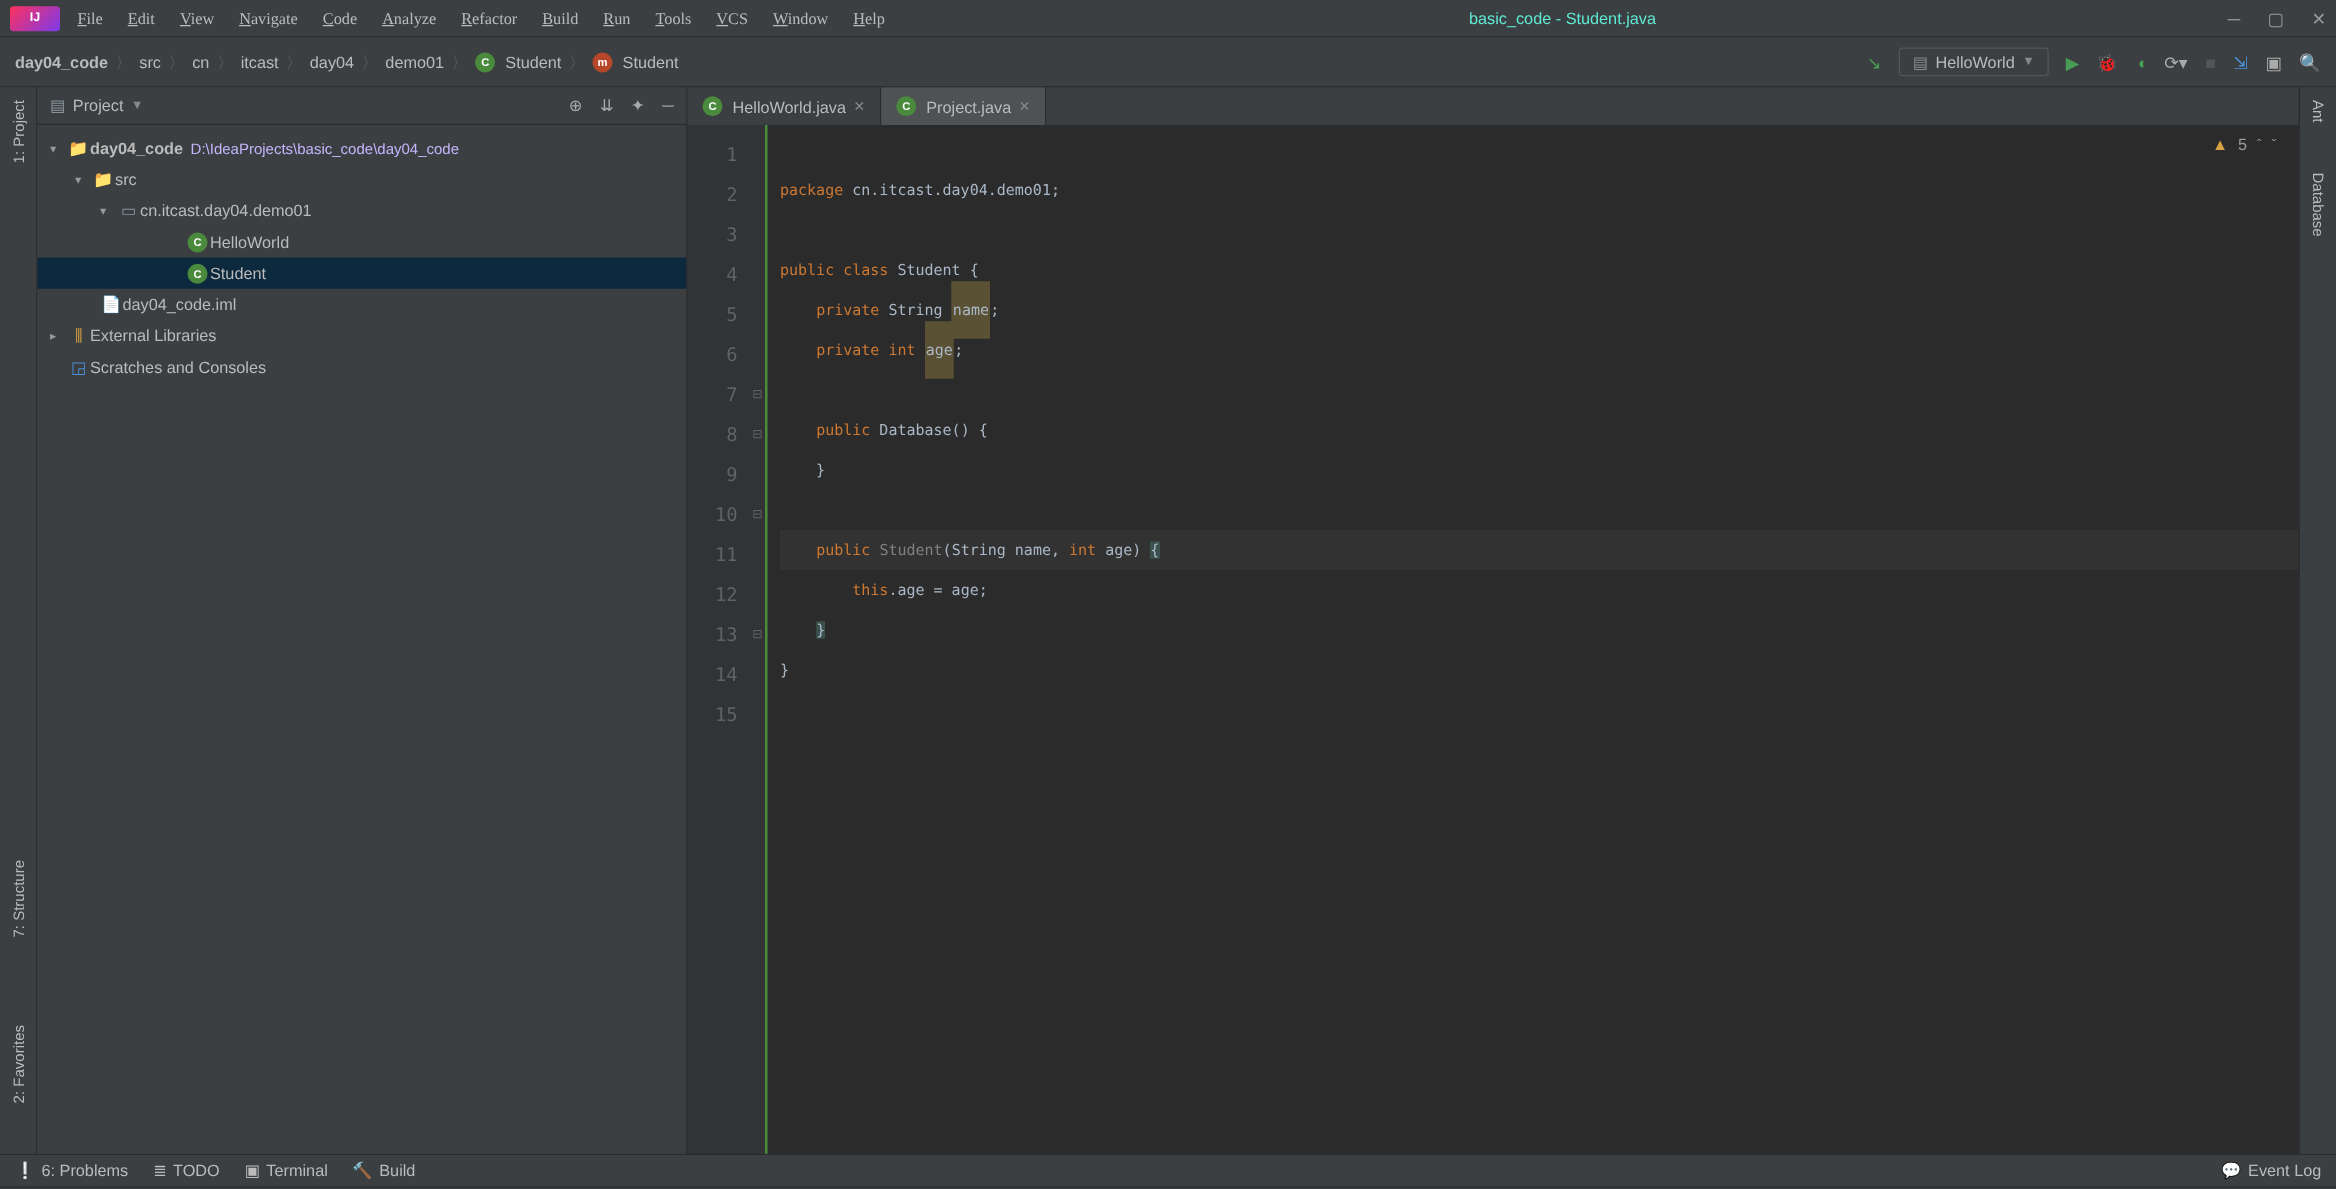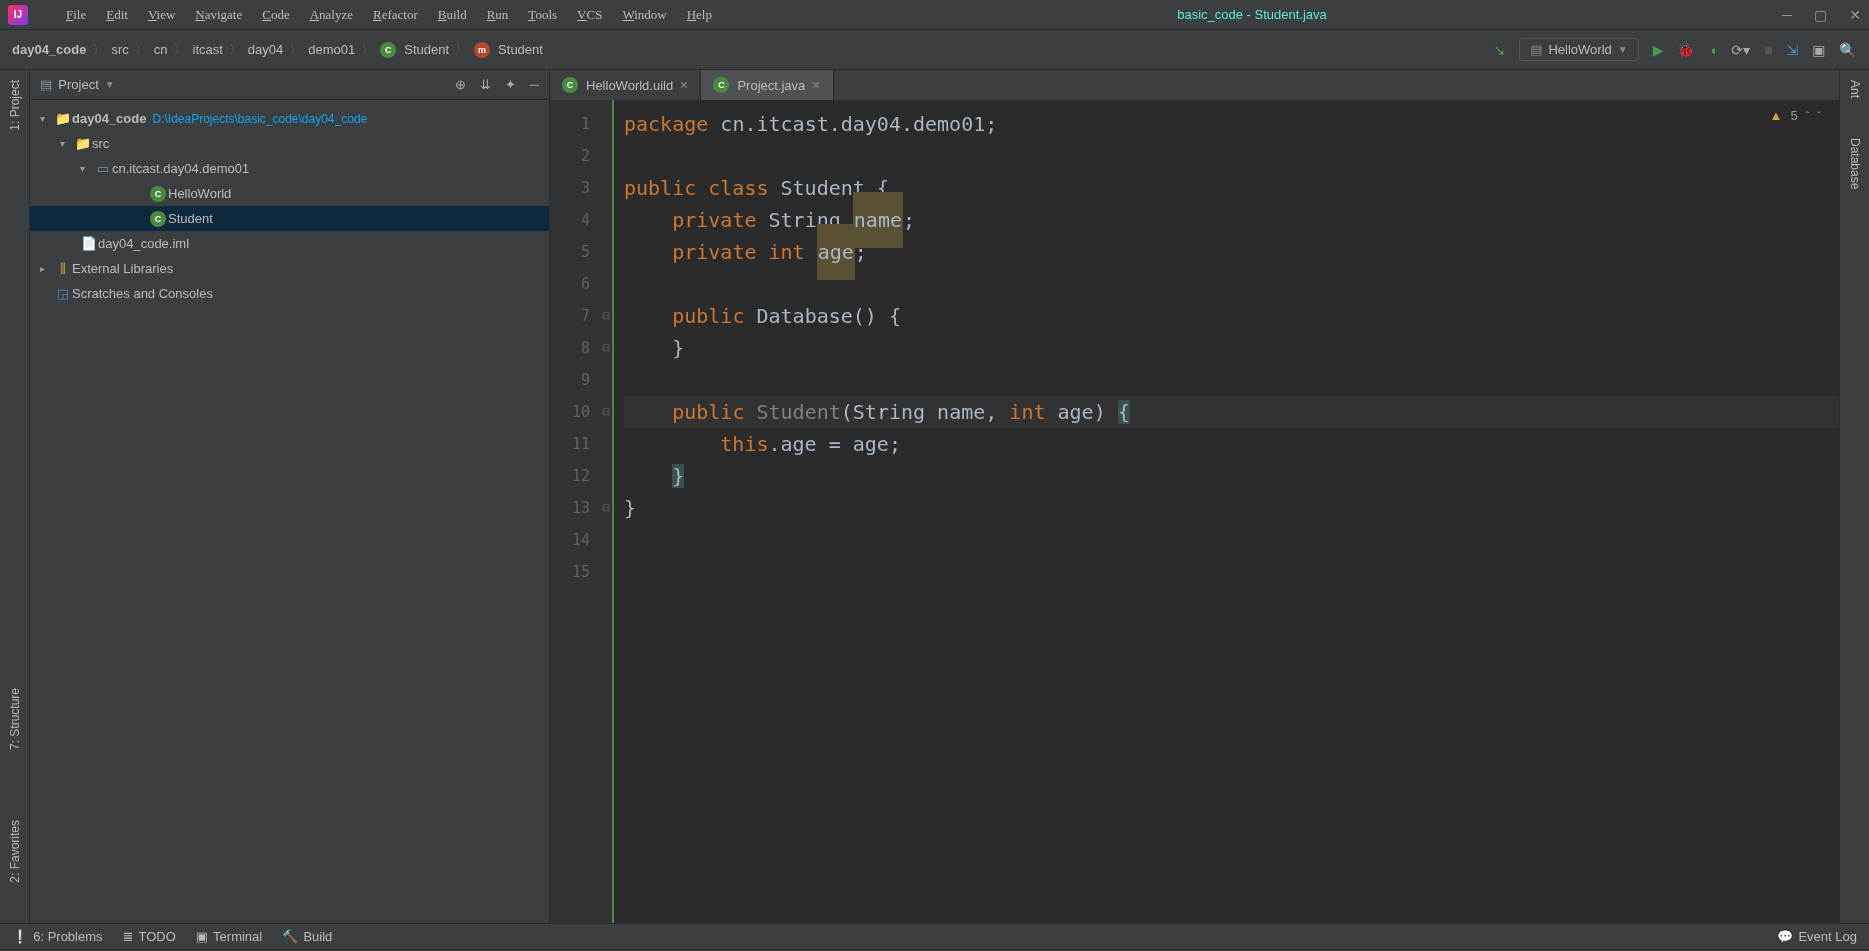--- a/index.html
+++ b/index.html
@@ -1,18 +1,18 @@
 <!DOCTYPE html>
 <html><head>
 <meta charset="utf-8">
 <style>
 *{margin:0;padding:0;box-sizing:border-box;}
 body{font-family:"Segoe UI",Arial,sans-serif;font-size:13px;color:#bbbbbb;background:#3c3f41;overflow:hidden;width:1869px;height:951px;}
 .menubar{height:30px;background:#3c3f41;display:flex;align-items:center;padding:0 8px;border-bottom:1px solid #2b2b2b;}
-.app-icon{width:20px;height:20px;background:linear-gradient(135deg,#fe315d,#7c3aed);border-radius:3px;margin-right:28px;display:flex;align-items:center;justify-content:center;color:#fff;font-size:10px;font-weight:bold;}
+.app-icon{width:40px;height:20px;background:linear-gradient(135deg,#fe315d,#7c3aed);border-radius:3px;margin-right:4px;display:flex;align-items:center;justify-content:center;color:#fff;font-size:10px;font-weight:bold;}
 .menu-item{padding:4px 10px;cursor:pointer;}
 .mnemonic{text-decoration:underline;}
 .title{flex:1;text-align:center;color:#5eead4;}
 .win-controls{display:flex;gap:22px;color:#999;font-size:14px;}
 .navbar{height:40px;background:#3c3f41;display:flex;align-items:center;padding:0 12px;border-bottom:1px solid #2b2b2b;}
 .breadcrumb{display:flex;align-items:center;gap:6px;}
 .crumb{color:#bbb;cursor:pointer;}
 .crumb.bold{font-weight:bold;}
 .sep{color:#666;}
 .class-icon{width:16px;height:16px;border-radius:50%;background:#4a8a3d;display:inline-flex;align-items:center;justify-content:center;color:#fff;font-size:9px;font-weight:bold;margin-right:2px;}
@@ -33,31 +33,31 @@
 .panel-tools{display:flex;gap:14px;color:#aaa;}
 .panel-tools span{cursor:pointer;}
 .tree{flex:1;padding:6px 0;}
 .tree-row{display:flex;align-items:center;height:25px;padding-left:10px;cursor:pointer;}
 .tree-row.selected{background:#0d293e;}
 .tree-row .arrow{width:14px;color:#999;font-size:10px;}
 .tree-row .icon{width:18px;display:inline-flex;justify-content:center;}
 .indent1{padding-left:30px;}
 .indent2{padding-left:50px;}
 .indent4{padding-left:120px;}
-.path{color:#0ea5e9;font-size:12px;margin-left:6px;}
+.path{color:#c4b5fd;font-size:12px;margin-left:6px;}
 .folder-icon{color:#87939a;}
 .editor-area{flex:1;display:flex;flex-direction:column;background:#2b2b2b;}
 .tabs{height:30px;display:flex;background:#3c3f41;}
 .tab{padding:0 12px;display:flex;align-items:center;gap:6px;border-right:1px solid #2b2b2b;cursor:pointer;}
 .tab.active{background:#4e5254;}
 .tab .close{color:#888;font-size:11px;}
 .editor{flex:1;display:flex;position:relative;}
 .gutter{width:50px;background:#313335;text-align:right;padding:8px 10px 0 0;color:#606366;font-family:Consolas,monospace;font-size:15px;line-height:32px;}
 .fold-gutter{width:14px;background:#313335;padding-top:8px;line-height:32px;color:#606366;text-align:center;font-size:10px;border-right:2px solid #4a8a3d;}
-.code{flex:1;padding:8px 0 0 10px;font-family:Consolas,monospace;font-size:20px;line-height:32px;color:#a9b7c6;}
+.code{flex:1;padding:8px 0 0 10px;font-family:Consolas,monospace;font-size:12px;line-height:32px;color:#a9b7c6;margin-top:28px;}
 .code .kw{color:#cc7832;}
 .code .comment{color:#808080;}
 .hl-field{background:#5a5033;padding:16px 1px;}
 .hl-brace{background:#3b514d;}
 .code .line{white-space:pre;}
 .current-line{background:#323232;}
 .warnings{position:absolute;top:8px;right:18px;display:flex;align-items:center;gap:8px;color:#999;font-size:13px;}
 .warn-icon{color:#d9a343;}
 .statusbar{height:28px;background:#3c3f41;border-top:1px solid #2b2b2b;display:flex;align-items:center;padding:0 12px;gap:20px;font-size:12px;color:#bbb;}
 .bottom-bar{height:26px;display:flex;align-items:center;gap:20px;padding:0 12px;border-top:1px solid #2b2b2b;color:#bbb;}
@@ -190,21 +190,21 @@
           <span class="icon" style="color:#4a90d9">◲</span>
         <span>Scratches and Consoles</span>
       </div>
     </div>
   </div>
 
   <div class="editor-area">
     <div class="tabs" id="tabs">
         <div class="tab">
           <span class="class-icon">C</span>
-          <span>HelloWorld.uild</span>
+          <span>HelloWorld.java</span>
           <span class="close">✕</span>
         </div>
         <div class="tab active">
           <span class="class-icon">C</span>
           <span>Project.java</span>
           <span class="close">✕</span>
         </div>
       </div>
     <div class="editor">
       <div class="gutter" id="gutter">

